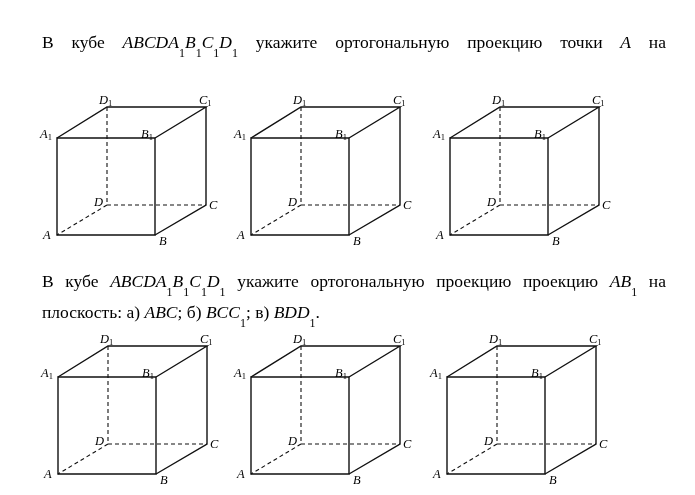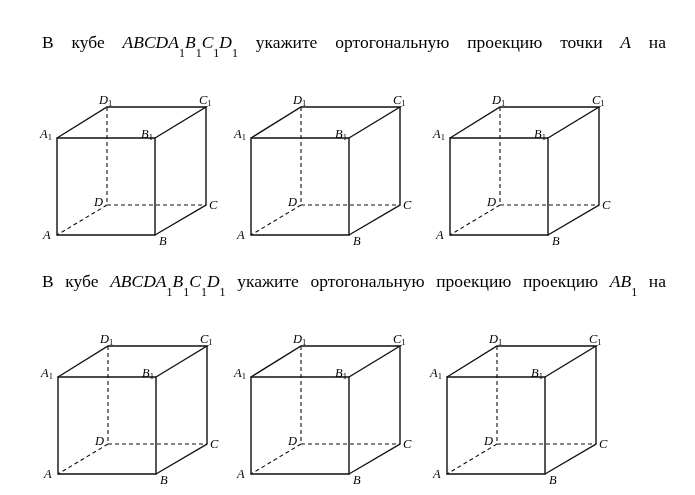--- a/index.html
+++ b/index.html
@@ -37,20 +37,26 @@
   <div class="line just">
     <span>В</span>
     <span>кубе</span>
     <span><i>ABCDA</i><sub>1</sub><i>B</i><sub>1</sub><i>C</i><sub>1</sub><i>D</i><sub>1</sub></span>
     <span>укажите</span>
     <span>ортогональную</span>
     <span>проекцию</span>
     <span>проекцию</span>
     <span><i>AB</i><sub>1</sub></span>
     <span>на</span>
+  </div>
+  <div class="line">
+    <span>плоскость: а)</span>
+    <i>ABC</i><span>; б)</span>
+    <i>BCC</i><sub>1</sub><span>; в)</span>
+    <i>BDD</i><sub>1</sub><span>.</span>
   </div>
 </div>
 
 <svg class="fig" width="695" height="495">
   <defs>
     <g id="cube">
 
       <path class="edge" d="M0,0 L98,0 L98,97 L0,97 Z"></path>
       <path class="edge" d="M0,0 L50,-31 L149,-31 L98,0"></path>
       <path class="edge" d="M149,-31 L149,67 L98,97"></path>

